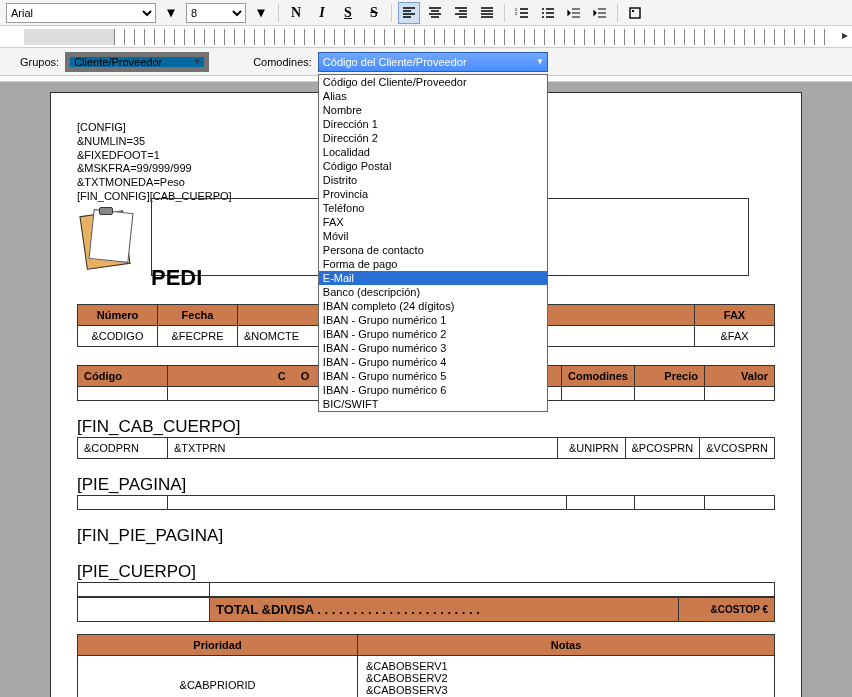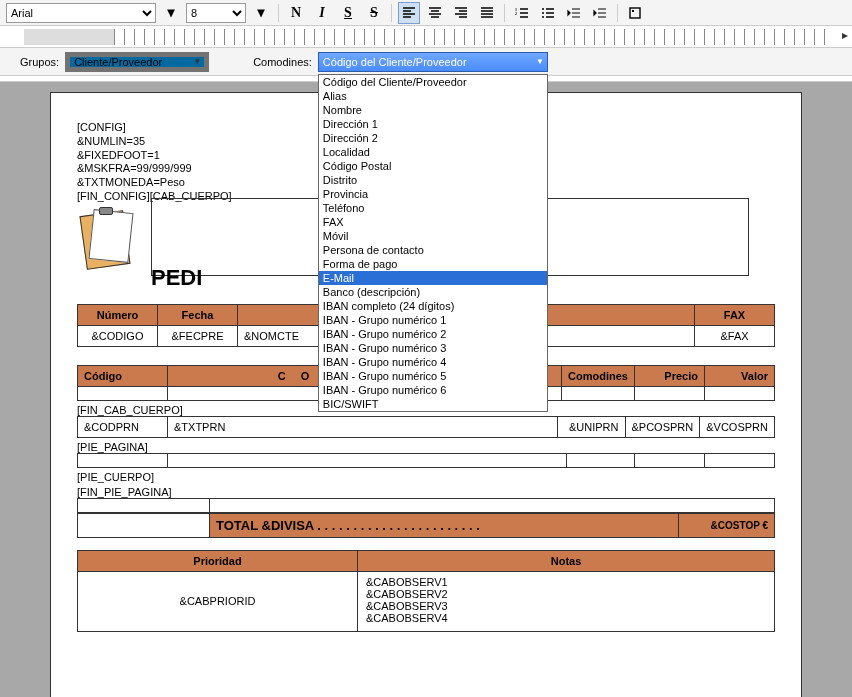--- a/index.html
+++ b/index.html
@@ -61,21 +61,21 @@
 .tbl th { background:#cb7a4d; font-weight:bold; }
 .tbl td { background:#fff; }
 .tbl1 { margin-top: 100px; }
 .tbl1 th:nth-child(1){width:80px;} .tbl1 th:nth-child(2){width:80px;} .tbl1 th:nth-child(4){width:80px;}
 .tbl1 th.nom { width:auto; }
 
 .tbl2 th.cod{width:90px;} .tbl2 th.uni{width:68px;} .tbl2 th.pre{width:70px;text-align:right;} .tbl2 th.val{width:70px;text-align:right;}
 .tbl2 th.con { letter-spacing: 6px; }
 .tbl2 td { height:16px; }
 
-.marker { font-size:11px; margin-top:3px; }
+.marker { font-size:17px; margin-top:16px; }
 .row-data td { text-align:left; padding-left:6px;}
 .row-data td.r { text-align:right; padding-right:6px;}
 
 .tot-row td { background:#cb7a4d; font-weight:bold; text-align:left; }
 .tot-row td.rr { text-align:right; }
 
 .tbl3 th.pri{width:280px;}
 .tbl3 td { text-align:left; vertical-align:top; padding:4px 8px; height:60px;}
 .tbl3 td.c { text-align:center; vertical-align:middle;}
 .obs span { display:block; }
@@ -273,22 +273,22 @@
         <tbody>
           <tr class="small-cell-row">
             <td style="width:90px"></td>
             <td></td>
             <td style="width:68px"></td>
             <td style="width:70px"></td>
             <td style="width:70px"></td>
           </tr>
         </tbody>
       </table>
+    <div class="marker">[FIN_PIE_PAGINA]</div>
     <div class="marker">[PIE_CUERPO]</div>
-    <div class="marker">[FIN_PIE_PAGINA]</div>
     <table class="tbl tbl2 empty-first" style="margin-top:0">
         <tbody>
           <tr class="small-cell-row">
             <td></td>
             <td colspan="4"></td>
           </tr>
         </tbody>
       </table>
     <table class="tbl tbl2 empty-first" style="margin-top:0">
       <tbody>

